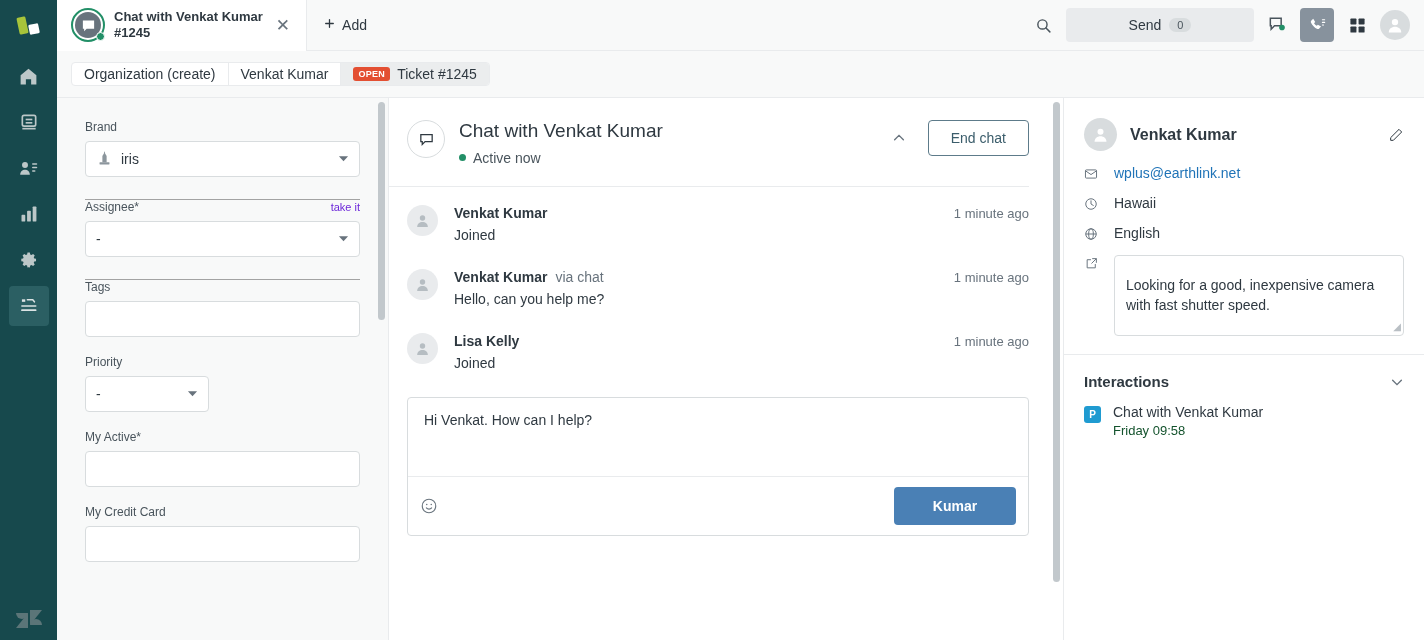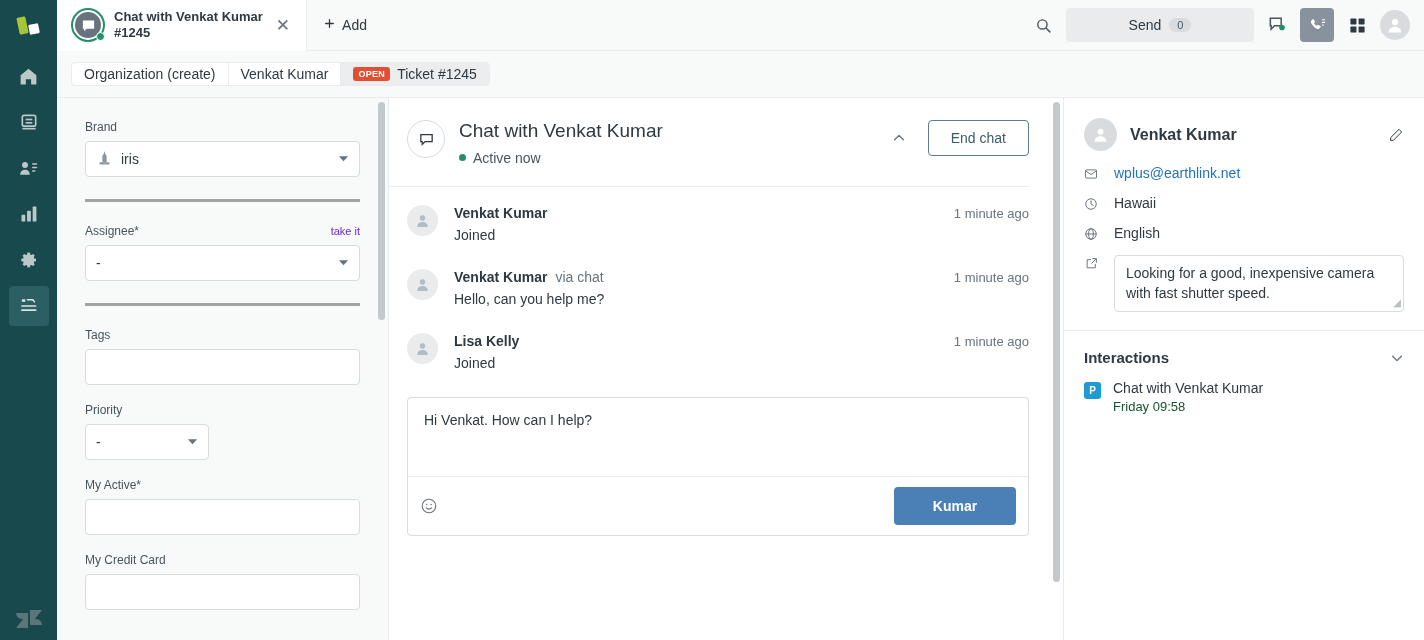--- a/index.html
+++ b/index.html
@@ -104,21 +104,21 @@
   
   .panes { flex: 1; display: flex; min-height: 0; }
 
   
   .lpane {
     width: 332px; flex: 0 0 332px; background: #f8f9f9;
     border-right: 1px solid #e9ebed; position: relative;
     overflow: hidden;
   }
   .lpane-scroll { padding: 22px 28px 20px 28px; height: 100%; }
-  .lgroup { border-bottom: 3px solid #a3a3a3; padding-bottom: 22px; margin-bottom: 22px; }
+  .lgroup { border-bottom: 1px solid #a3a3a3; padding-bottom: 22px; }
   .lgroup.plain { border-bottom: 0; padding-bottom: 0; margin-bottom: 18px; }
   .flabel { font-size: 12px; color: #49545c; margin-bottom: 7px; }
   .flabel-row { display: flex; align-items: baseline; justify-content: space-between; margin-bottom: 7px; }
   .take-it { font-size: 11px; color: #6d28d9; cursor: pointer; }
   .fctl {
     height: 36px; background: #fff; border: 1px solid #d8dcde; border-radius: 4px;
     display: flex; align-items: center; padding: 0 10px; font-size: 14px; color: #2f3941;
     cursor: pointer;
   }
   .fctl.sm { width: 124px; }
@@ -188,21 +188,21 @@
   .r-head { display: flex; align-items: center; gap: 13px; }
   .r-avatar { width: 33px; height: 33px; border-radius: 50%; background: #d8dcde; flex: 0 0 33px;
     display: flex; align-items: center; justify-content: center; }
   .r-name { font-size: 16px; font-weight: bold; color: #2f3941; }
   .r-edit { margin-left: auto; cursor: pointer; display: flex; }
   .r-row { display: flex; align-items: flex-start; gap: 16px; margin-top: 14px; }
   .r-ico { width: 14px; flex: 0 0 14px; display: flex; justify-content: center; padding-top: 2px; }
   .r-link { font-size: 14px; color: #1f73b7; cursor: pointer; }
   .r-val { font-size: 14px; color: #2f3941; }
   .r-note {
-    border: 1px solid #d8dcde; border-radius: 4px; padding: 8px 11px; font-size: 14px;
+    border: 1px solid #d8dcde; border-radius: 4px; padding: 20px 11px; font-size: 14px;
     color: #2f3941; line-height: 1.4; flex: 1; position: relative; background: #fff;
   }
   .r-note .grip { position: absolute; right: 2px; bottom: 1px; color: #b9bfc4; font-size: 10px; }
   .inter-head { display: flex; align-items: center; padding: 18px 20px 0 20px; }
   .inter-title { font-size: 15px; font-weight: bold; color: #2f3941; }
   .inter-caret { margin-left: auto; cursor: pointer; display: flex; }
   .inter-item { display: flex; gap: 12px; padding: 14px 20px 0 20px; cursor: pointer; }
   .inter-badge {
     width: 17px; height: 17px; border-radius: 3px; background: #1f9bd1; color: #fff;
     font-size: 10px; font-weight: bold; display: flex; align-items: center;

